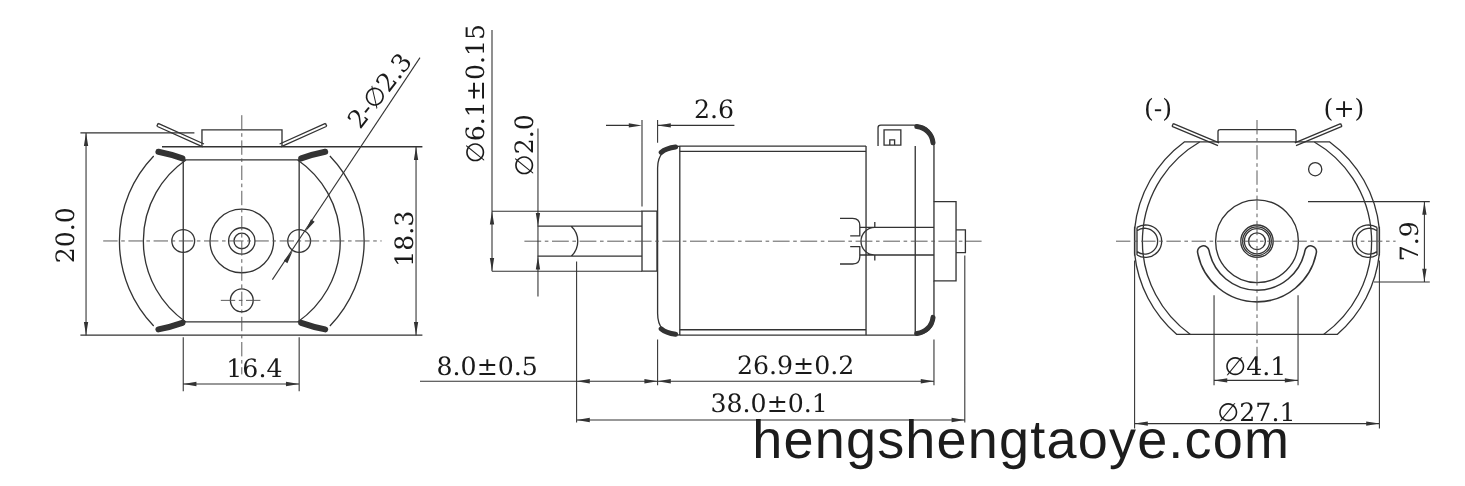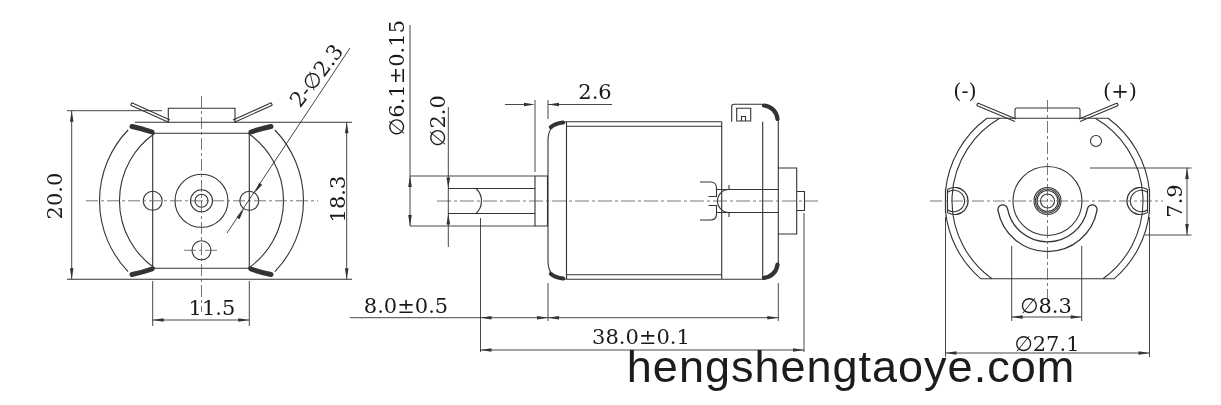--- a/index.html
+++ b/index.html
@@ -158,29 +158,30 @@
 
       <path fill="#333" stroke="none" d="
         M1187,168 L1185.2,179 L1188.8,179 Z M1187,235 L1185.2,224 L1188.8,224 Z
         M1011.7,317 L1022.7,315.2 L1022.7,318.8 Z M1081.7,317 L1070.7,315.2 L1070.7,318.8 Z
         M945.5,353 L956.5,351.2 L956.5,354.8 Z M1149.5,353 L1138.5,351.2 L1138.5,354.8 Z"></path>
     </g>
   </svg>
 
   <span class="lbl r90" style="left:55px;top:196px;">20.0</span>
   <span class="lbl r90" style="left:338px;top:199px;">18.3</span>
-  <span class="lbl" style="left:212px;top:308px;">11.5</span>
+  <span class="lbl" style="left:212px;top:308px;">16.4</span>
   <span class="lbl r52" style="left:317px;top:76px;">2-∅2.3</span>
 
   <span class="lbl r90" style="left:397px;top:78px;">∅6.1±0.15</span>
   <span class="lbl r90" style="left:438px;top:121px;">∅2.0</span>
   <span class="lbl" style="left:595px;top:92px;">2.6</span>
   <span class="lbl" style="left:406px;top:306px;text-align:center;">8.0±0.5</span>
+  <span class="lbl" style="left:663px;top:305px;">26.9±0.2</span>
   <span class="lbl" style="left:641px;top:337px;">38.0±0.1</span>
 
   <span class="lbl" style="left:965px;top:91px;">(-)</span>
   <span class="lbl" style="left:1120px;top:91px;">(+)</span>
   <span class="lbl r90" style="left:1175px;top:201px;">7.9</span>
-  <span class="lbl" style="left:1046px;top:306px;">∅8.3</span>
+  <span class="lbl" style="left:1046px;top:306px;">∅4.1</span>
   <span class="lbl" style="left:1047px;top:344px;">∅27.1</span>
 
   <div class="watermark" style="left:851px;top:366px;">hengshengtaoye.com</div>
 </div>
 
 </body></html>

